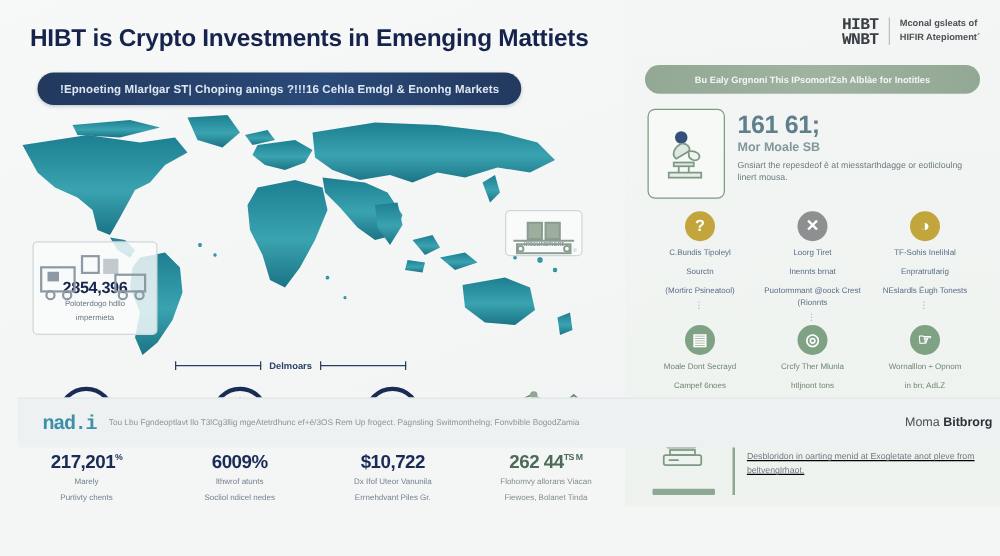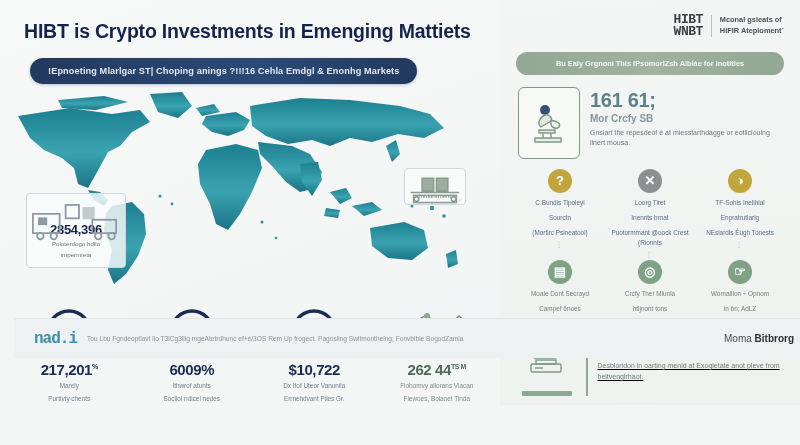--- a/index.html
+++ b/index.html
@@ -70,21 +70,21 @@
   .stat .sub { font-size: 6.4px; color: #74808c; line-height: 1.55; margin-top: 3px; }
   .stat.green .val { color: #4d6b57; }
   .stat.green .sub { color: #7e8e82; }
 
   
   .right-panel {
     position: absolute; left: 500px; top: 0; width: 300px; height: 405px;
     background: linear-gradient(175deg,#f3f6f4 0%,#eef2ef 100%);
     padding: 10px 12px 0 12px;
   }
-  .brandline { display: flex; align-items: center; gap: 8px; justify-content: flex-end; padding-right: 4px; margin-top: 4px; }
+  .brandline { display: flex; gap: 8px; justify-content: flex-end; padding-right: 4px; margin-top: 4px; }
   .brandline .logo { font-family: "Liberation Mono", monospace; font-size: 13px; font-weight: bold; color: #3a4046; line-height: .92; letter-spacing: -.5px; }
   .brandline .vr { width: 1px; height: 22px; background: #b9bfc3; }
   .brandline .tag { font-size: 7.4px; color: #4a5056; line-height: 1.45; font-weight: bold; }
 
   .green-badge {
     margin: 14px 4px 0 4px; display: block; text-align: center;
     background: linear-gradient(90deg,#93a894 0%,#9fb3a0 50%,#93a894 100%);
     color: #f2f6f2; font-size: 7.4px; font-weight: bold;
     padding: 7px 8px; border-radius: 13px;
   }
@@ -221,20 +221,25 @@
           <line x1="4" y1="13" x2="38" y2="13"></line>
           <rect x="6" y="15" width="30" height="5"></rect>
           <circle cx="8" cy="17.5" r="1.6"></circle>
             <circle cx="34" cy="17.5" r="1.6"></circle>
         </svg>
       </div>
       <div class="lbl">Intourament</div>
     </div>
   </div>
 
+  <div class="seg-label">
+    <span class="bar"></span>
+    <span class="txt">Delmoars</span>
+    <span class="bar"></span>
+  </div>
 
   <div class="stats-row">
 
     <div class="stat">
       <div class="ring">
         <svg width="48" height="48" viewBox="0 0 48 48" fill="none">
           <circle cx="24" cy="24" r="21" stroke="#1a2c55" stroke-width="3.4"></circle>
           <path d="M6 18 a20 20 0 0 0 0 13" stroke="#c9b14a" stroke-width="2.6" fill="none"></path>
           <circle cx="24" cy="24" r="11" stroke="#1a2c55" stroke-width="1.3"></circle>
           <ellipse cx="24" cy="24" rx="5" ry="11" stroke="#1a2c55" stroke-width="1.1"></ellipse>
@@ -330,21 +335,21 @@
           <path d="M16 15 C10 18 8 24 12 27 L22 21 C24 18 20 14 16 15 Z" fill="#dfe8e0"></path>
           <path d="M22 21 C28 20 32 24 30 27 C27 30 22 27 22 24 Z" fill="#f0f4f0"></path>
           <rect x="10" y="30" width="16" height="3" fill="#dfe8e0"></rect>
           <path d="M6 38 h26 v4 h-26 z" fill="#e6eee7"></path>
           <line x1="14" y1="33" x2="14" y2="38"></line>
           <line x1="22" y1="33" x2="22" y2="38"></line>
         </svg>
       </div>
       <div class="hero-text">
         <div class="big">161 61;</div>
-        <div class="mid">Mor Crcfy SB</div>
+        <div class="mid">Mor Moale SB</div>
         <div class="desc">Gnsiart the repesdeof è at miesstarthdagge or eotlicloulng linert mousa.</div>
       </div>
     </div>
 
     <div class="icon-grid">
       <div class="ig-item">
         <div class="circ" style="background:#c2a63c">
             <span>?</span>
           </div>
         <div class="cap">C.Bundis Tipoleyl</div>

